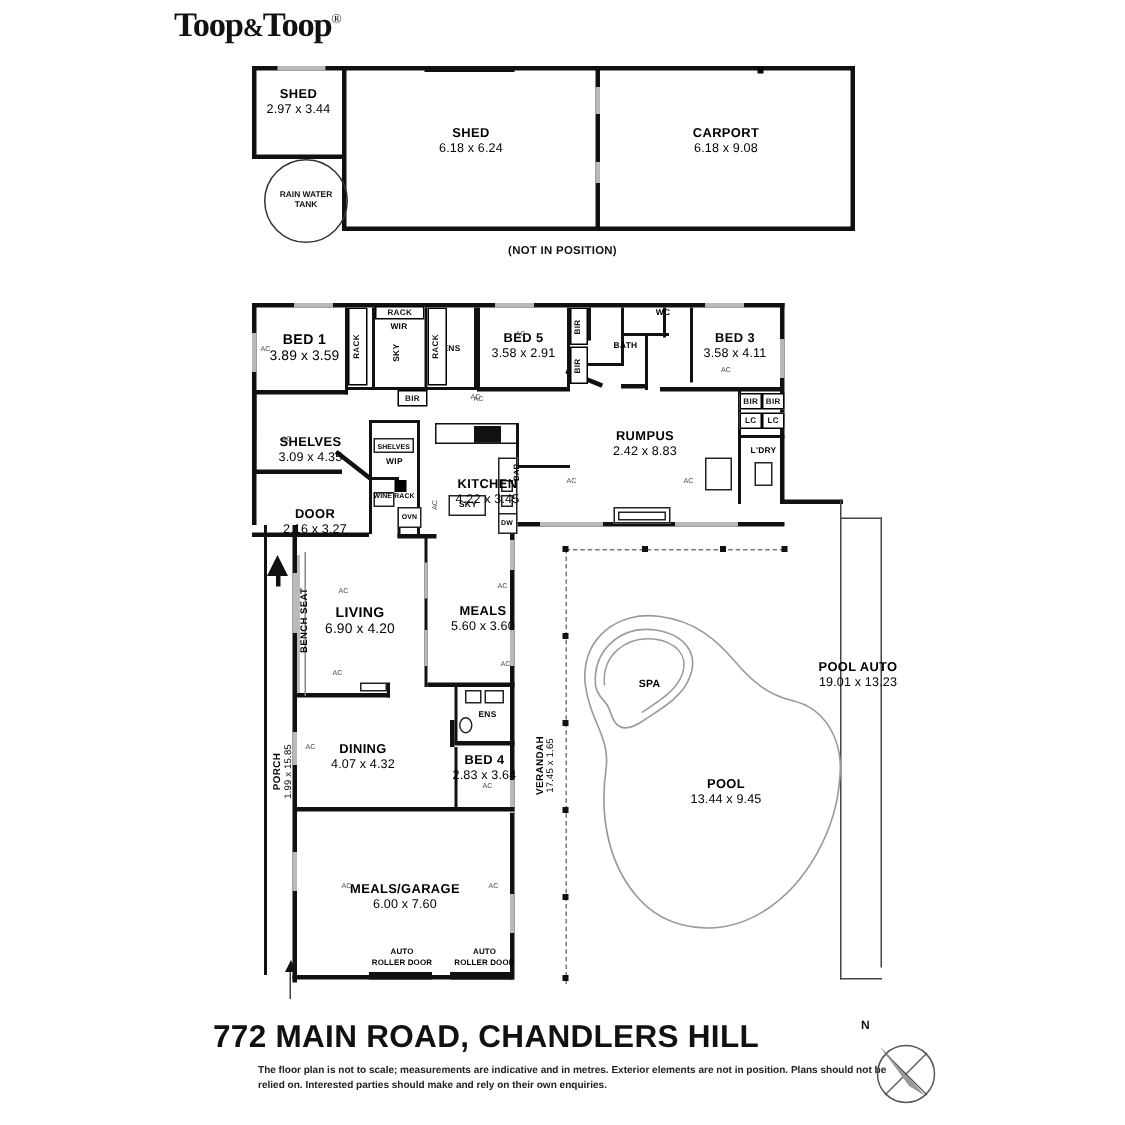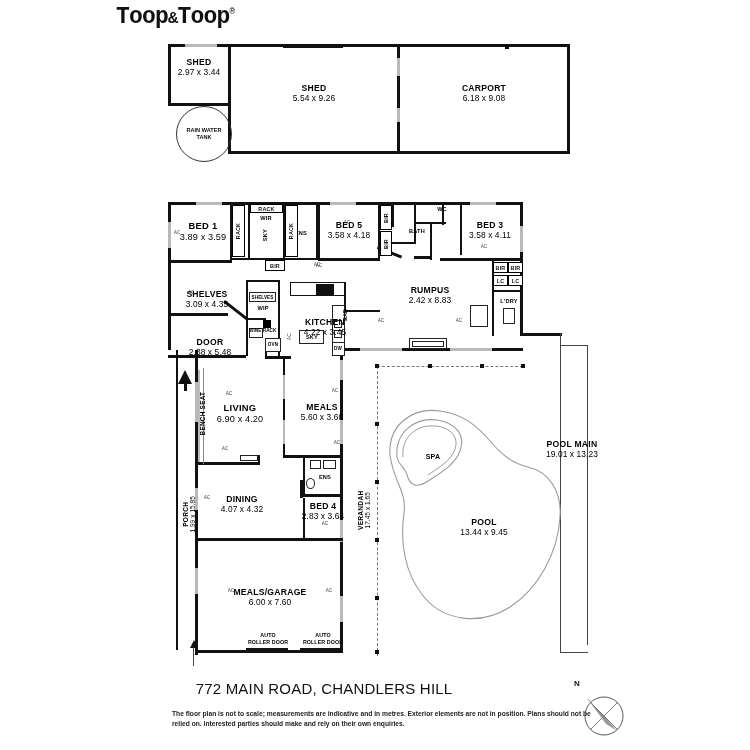--- a/index.html
+++ b/index.html
@@ -2,21 +2,21 @@
 <html><head>
 <meta charset="utf-8">
 <style>
   html,body{margin:0;padding:0;background:#ffffff;}
   body{width:750px;height:750px;position:relative;overflow:hidden;
        font-family:"Liberation Sans","DejaVu Sans",sans-serif;color:#111;}
   #plan{position:absolute;left:0;top:0;width:750px;height:750px;}
 
   
   .logo{position:absolute;left:116px;top:4px;font-size:23px;font-weight:bold;
-        letter-spacing:-0.8px;color:#111;font-family:Liberation Mono, monospace;}
+        letter-spacing:-0.8px;color:#111;font-family:Liberation Serif, serif;}
   .logo .amp{font-size:17px;font-weight:bold;}
   .logo .reg{font-size:9px;vertical-align:super;font-weight:normal;}
 
   
   .lbl{position:absolute;text-align:center;line-height:1.12;
        font-family:"Liberation Sans",sans-serif;color:#000;white-space:nowrap;}
   .rname{font-size:8.6px;font-weight:600;letter-spacing:.25px;}
   .rdim{font-size:8.4px;font-weight:400;letter-spacing:.1px;}
   .big .rname{font-size:9.4px;}
   .big .rdim{font-size:9.2px;}
@@ -32,21 +32,21 @@
 
   
   .w{position:absolute;background:#111;}
   .wl{position:absolute;background:#111;}        
   .thin{position:absolute;background:#444;}
   .grey{position:absolute;background:#b9b9b9;}   
   .hair{position:absolute;background:#000;}
 
   
   .title{position:absolute;left:0;top:680px;width:648px;text-align:center;
-         font-size:15px;font-weight:normal;letter-spacing:.2px;}
+         font-size:21px;font-weight:bold;letter-spacing:.2px;}
   .disc{position:absolute;left:172px;top:709px;width:420px;font-size:6.7px;
         line-height:1.55;font-weight:600;color:#222;}
   .notinpos{position:absolute;left:0;top:162px;width:750px;text-align:center;
             font-size:7.6px;font-weight:600;letter-spacing:.2px;}
 
   
   .compass{position:absolute;left:578px;top:690px;width:52px;height:52px;}
   .compass .nlet{position:absolute;left:-4px;top:-11px;font-size:8px;font-weight:600;}
 
   
@@ -91,32 +91,33 @@
   <div class="w" style="left:400px;top:151px;width:170px;height:3px;"></div>
   <div class="w" style="left:567px;top:44px;width:3px;height:110px;"></div>
   <div class="hair" style="left:505px;top:45px;width:4px;height:4px;"></div>
 
   <div class="lbl" style="left:149px;top:58px;width:100px;">
     <div class="rname">SHED</div>
     <div class="rdim">2.97 x 3.44</div>
   </div>
   <div class="lbl" style="left:264px;top:84px;width:100px;">
     <div class="rname">SHED</div>
-    <div class="rdim">5.54 x 9.26</div>
+    <div class="rdim">6.18 x 6.24</div>
   </div>
   <div class="lbl" style="left:434px;top:84px;width:100px;">
     <div class="rname">CARPORT</div>
     <div class="rdim">6.18 x 9.08</div>
   </div>
 
   <div class="tank" style="left:176px;top:106px;width:54px;height:54px;">
     <span>RAIN WATER</span>
     <span>TANK</span>
   </div>
 
+  <div class="notinpos">(NOT IN POSITION)</div>
 
   <div class="w" style="left:168px;top:202px;width:355px;height:3px;"></div>
   <div class="grey" style="left:196px;top:202px;width:26px;height:3px;"></div>
   <div class="grey" style="left:330px;top:202px;width:26px;height:3px;"></div>
   <div class="grey" style="left:470px;top:202px;width:26px;height:3px;"></div>
 
   <div class="w" style="left:168px;top:202px;width:3px;height:148px;"></div>
   <div class="grey" style="left:168px;top:222px;width:3px;height:26px;"></div>
   <div class="grey" style="left:168px;top:292px;width:3px;height:24px;"></div>
 
@@ -247,37 +248,37 @@
   <div class="w" style="left:184px;top:383px;width:3px;height:8px;"></div>
   <div class="arrow" style="left:190px;top:640px;border-left:4px solid transparent;border-right:4px solid transparent;border-bottom:8px solid #111;"></div>
   <div class="thin" style="left:193px;top:648px;width:1px;height:18px;"></div>
 
   <div class="lbl big" style="left:158px;top:221px;width:90px;">
     <div class="rname">BED 1</div>
     <div class="rdim">3.89 x 3.59</div>
   </div>
   <div class="lbl" style="left:305px;top:221px;width:88px;">
     <div class="rname">BED 5</div>
-    <div class="rdim">3.58 x 4.18</div>
+    <div class="rdim">3.58 x 2.91</div>
   </div>
   <div class="lbl" style="left:446px;top:221px;width:88px;">
     <div class="rname">BED 3</div>
     <div class="rdim">3.58 x 4.11</div>
   </div>
   <div class="lbl" style="left:278px;top:502px;width:90px;">
     <div class="rname">BED 4</div>
     <div class="rdim">2.83 x 3.64</div>
   </div>
   <div class="lbl" style="left:157px;top:290px;width:100px;">
     <div class="rname">SHELVES</div>
     <div class="rdim">3.09 x 4.35</div>
   </div>
   <div class="lbl" style="left:165px;top:338px;width:90px;">
     <div class="rname">DOOR</div>
-    <div class="rdim">2.38 x 5.48</div>
+    <div class="rdim">2.16 x 3.27</div>
   </div>
   <div class="lbl" style="left:385px;top:286px;width:90px;">
     <div class="rname">RUMPUS</div>
     <div class="rdim">2.42 x 8.83</div>
   </div>
   <div class="lbl" style="left:284px;top:318px;width:82px;">
     <div class="rname">KITCHEN</div>
     <div class="rdim">4.22 x 3.45</div>
   </div>
   <div class="lbl big" style="left:190px;top:403px;width:100px;">
@@ -388,21 +389,21 @@
                C44 228, 40 196, 44 168 C47 146, 33 136, 30 110 Z" fill="none" stroke="#9a9a9a" stroke-width="1.1"></path>
       <path d="M37 112 C35 88, 54 72, 77 75 C96 78, 106 90, 100 106
                C95 120, 80 128, 68 136 C56 144, 50 140, 47 130
                C44 120, 39 122, 37 112 Z" fill="none" stroke="#9a9a9a" stroke-width="1.1"></path>
       <path d="M43 112 C41 92, 57 79, 76 81 C91 83, 99 92, 95 104
                C91 116, 78 123, 68 130" fill="none" stroke="#9a9a9a" stroke-width="1"></path>
     </svg>
   </div>
   <div class="lbl tiny" style="left:418px;top:453px;width:30px;font-size:7px;">SPA</div>
   <div class="lbl" style="left:525px;top:440px;width:94px;">
-    <div class="rname">POOL MAIN</div>
+    <div class="rname">POOL AUTO</div>
     <div class="rdim">19.01 x 13.23</div>
   </div>
   <div class="lbl" style="left:438px;top:518px;width:92px;">
     <div class="rname">POOL</div>
     <div class="rdim">13.44 x 9.45</div>
   </div>
 
   <div class="title">772 MAIN ROAD, CHANDLERS HILL</div>
   <div class="disc">The floor plan is not to scale; measurements are indicative and in metres. Exterior elements are not in position. Plans should not be relied on. Interested parties should make and rely on their own enquiries.</div>
 

